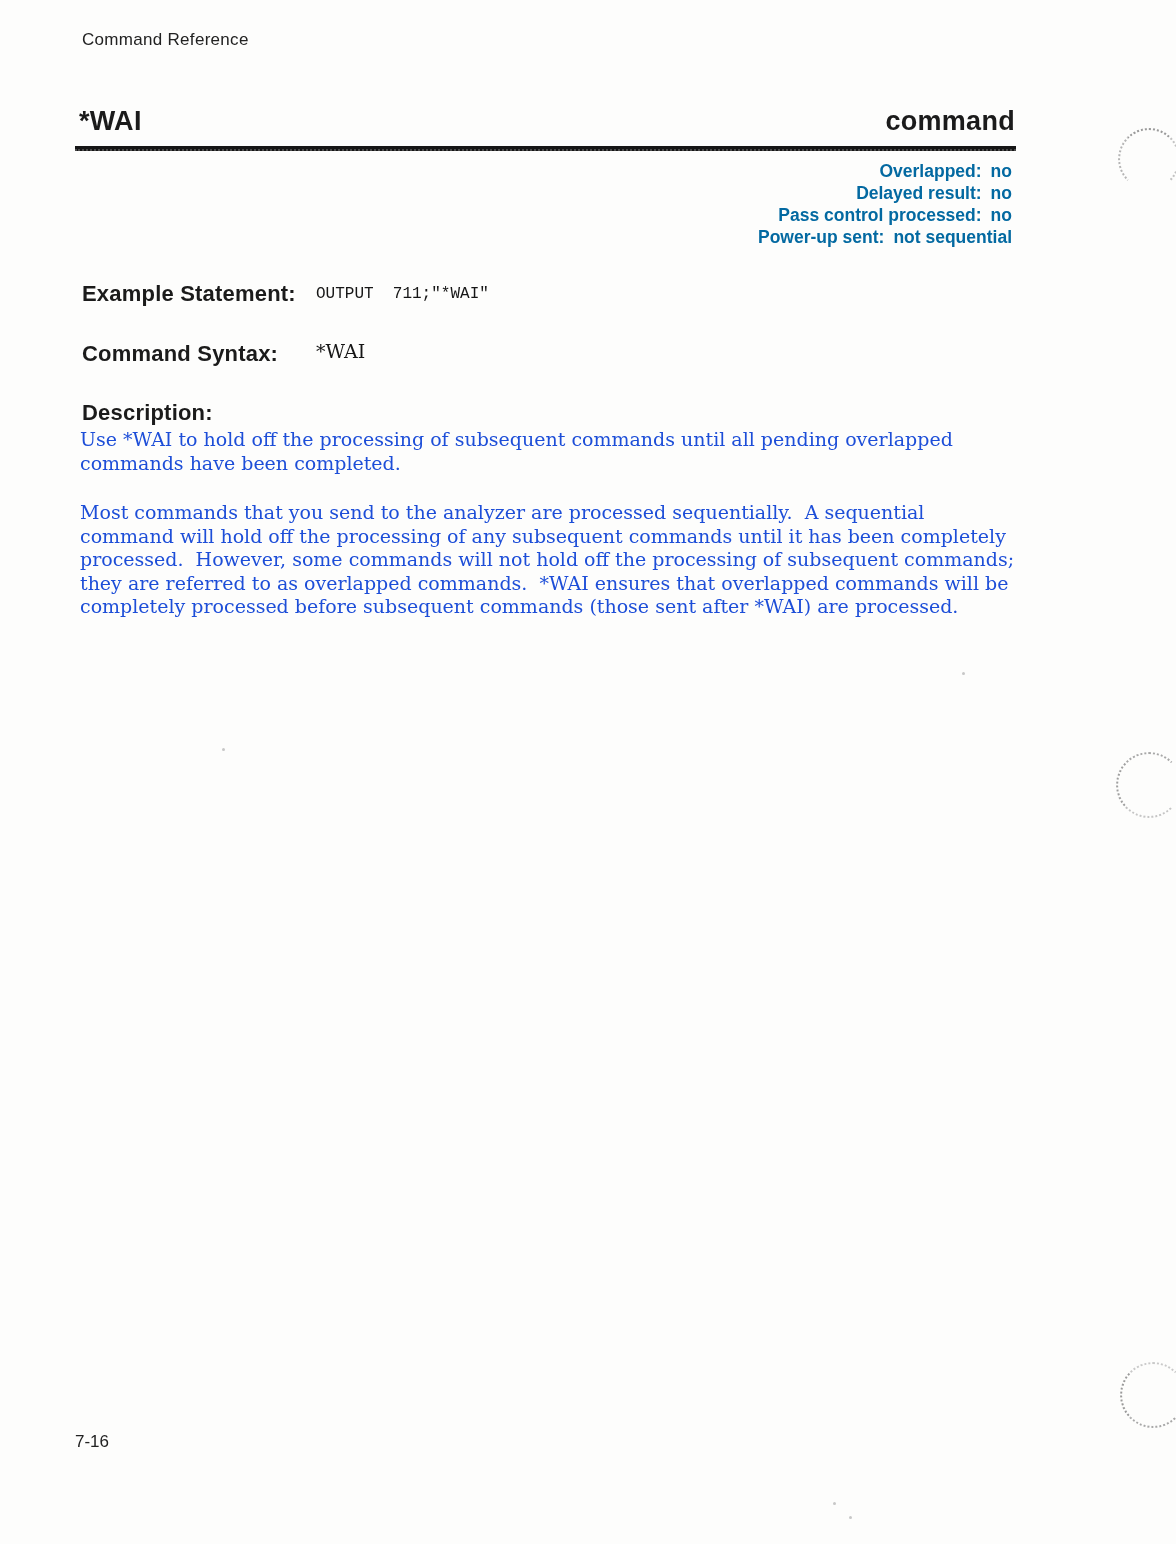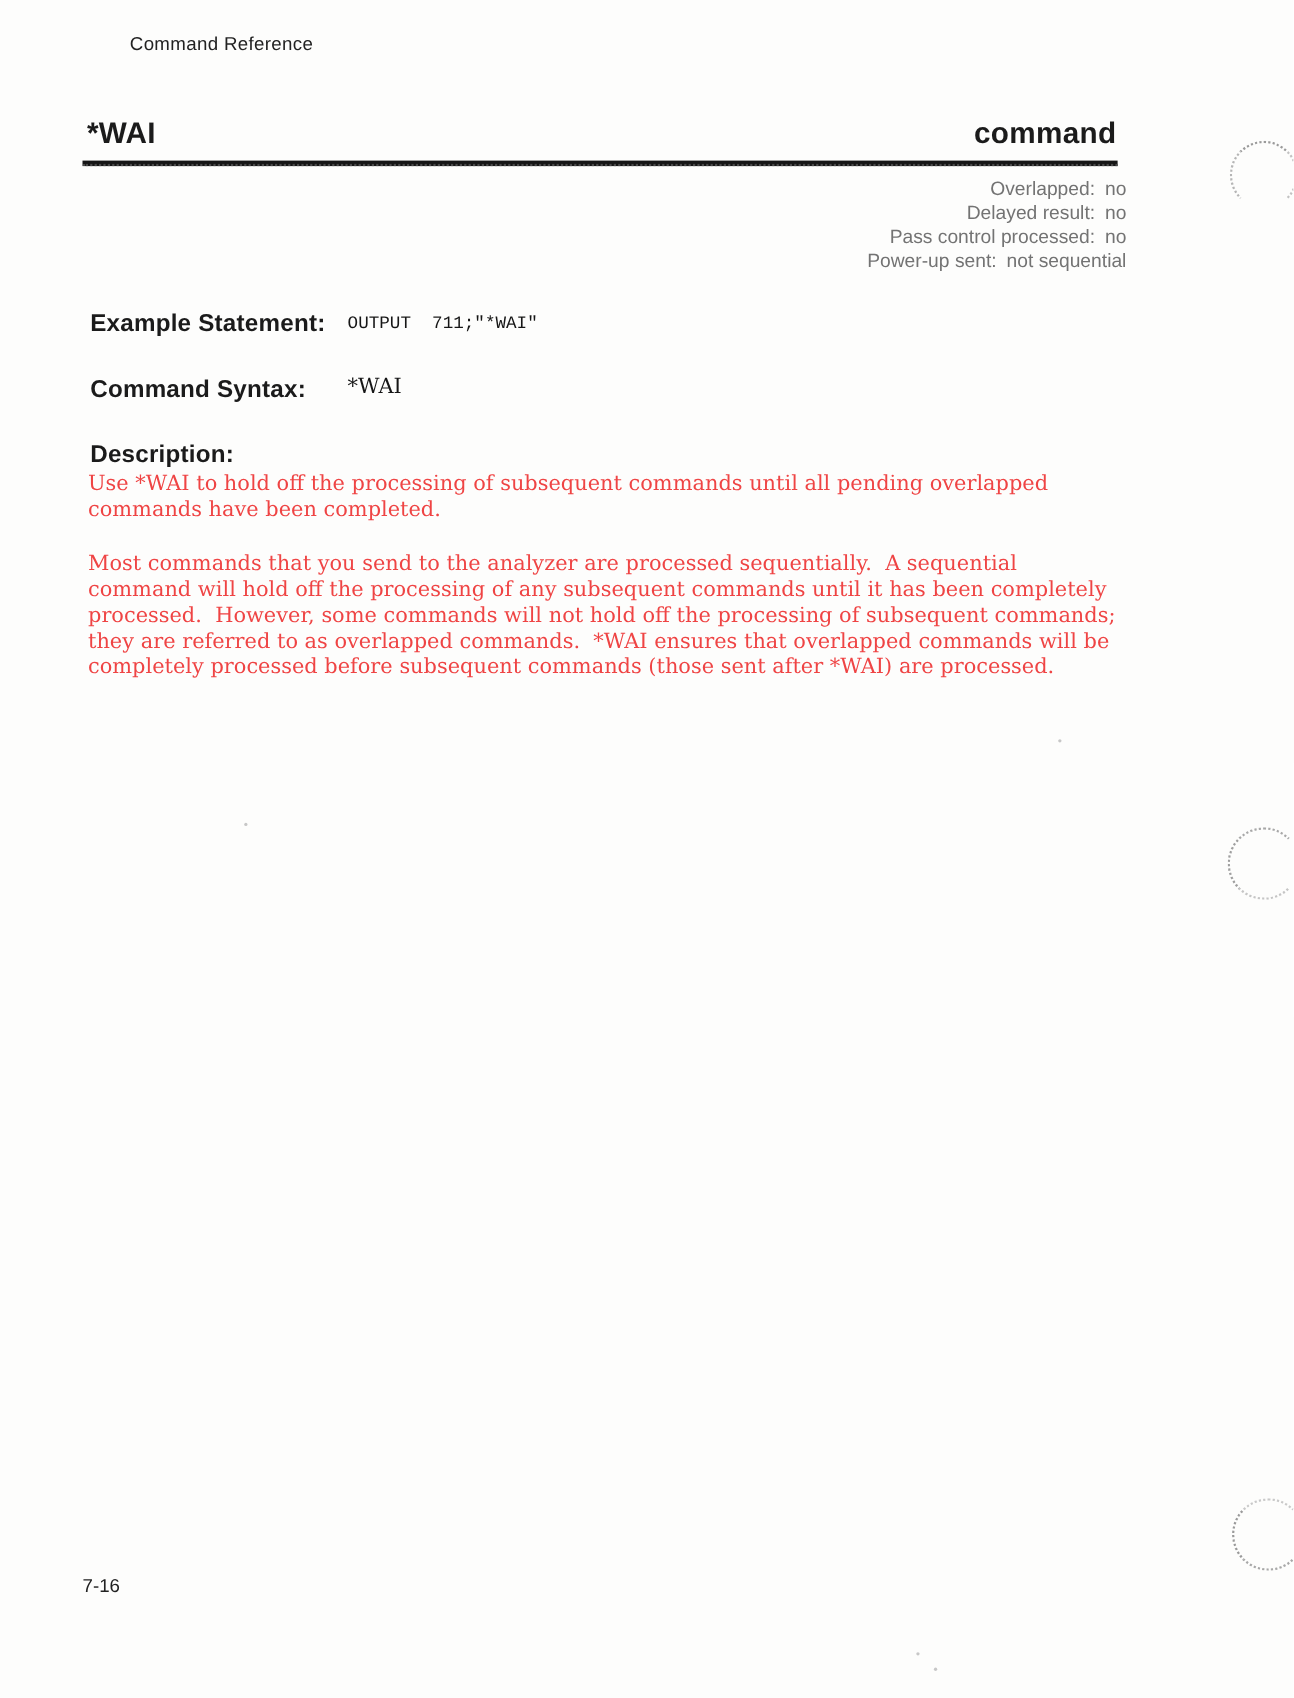--- a/index.html
+++ b/index.html
@@ -13,21 +13,20 @@
     color: #1b1b1b;
   }
 
   .running-head {
     position: absolute;
     left: 82px;
     top: 30px;
     font-size: 17px;
     letter-spacing: 0.3px;
     color: #222;
-    margin-left: 36px;
   }
 
   .cmd-row {
     position: absolute;
     left: 79px;
     right: 161px;
     top: 106px;
     display: flex;
     justify-content: space-between;
     align-items: flex-end;
@@ -41,26 +40,27 @@
     left: 75px;
     right: 160px;
     top: 146px;
     height: 3px;
     background: #161616;
     border-bottom: 2px dotted #4a4a4a;
   }
 
   .attrs {
     position: absolute;
-    right: 152px;
+    right: 164px;
     top: 160px;
     text-align: right;
     font-size: 17.5px;
     line-height: 22px;
-    color: #737373;
+    color: #0369a1;
+    font-weight: bold;
   }
   .attr-row { white-space: nowrap; }
   .attr-value { margin-left: 9px; }
 
   .field-label {
     position: absolute;
     left: 82px;
     font-weight: bold;
     font-size: 22px;
     letter-spacing: 0.2px;
@@ -82,21 +82,21 @@
   }
 
   .body-para {
     position: absolute;
     left: 80px;
     width: 935px;
     font-family: "DejaVu Serif", serif;
     font-size: 19px;
     line-height: 23.6px;
     white-space: pre-wrap;
-    color: #ef4444;
+    color: #1d4ed8;
   }
 
   .page-num {
     position: absolute;
     left: 75px;
     top: 1432px;
     font-size: 17px;
     color: #222;
   }
 

